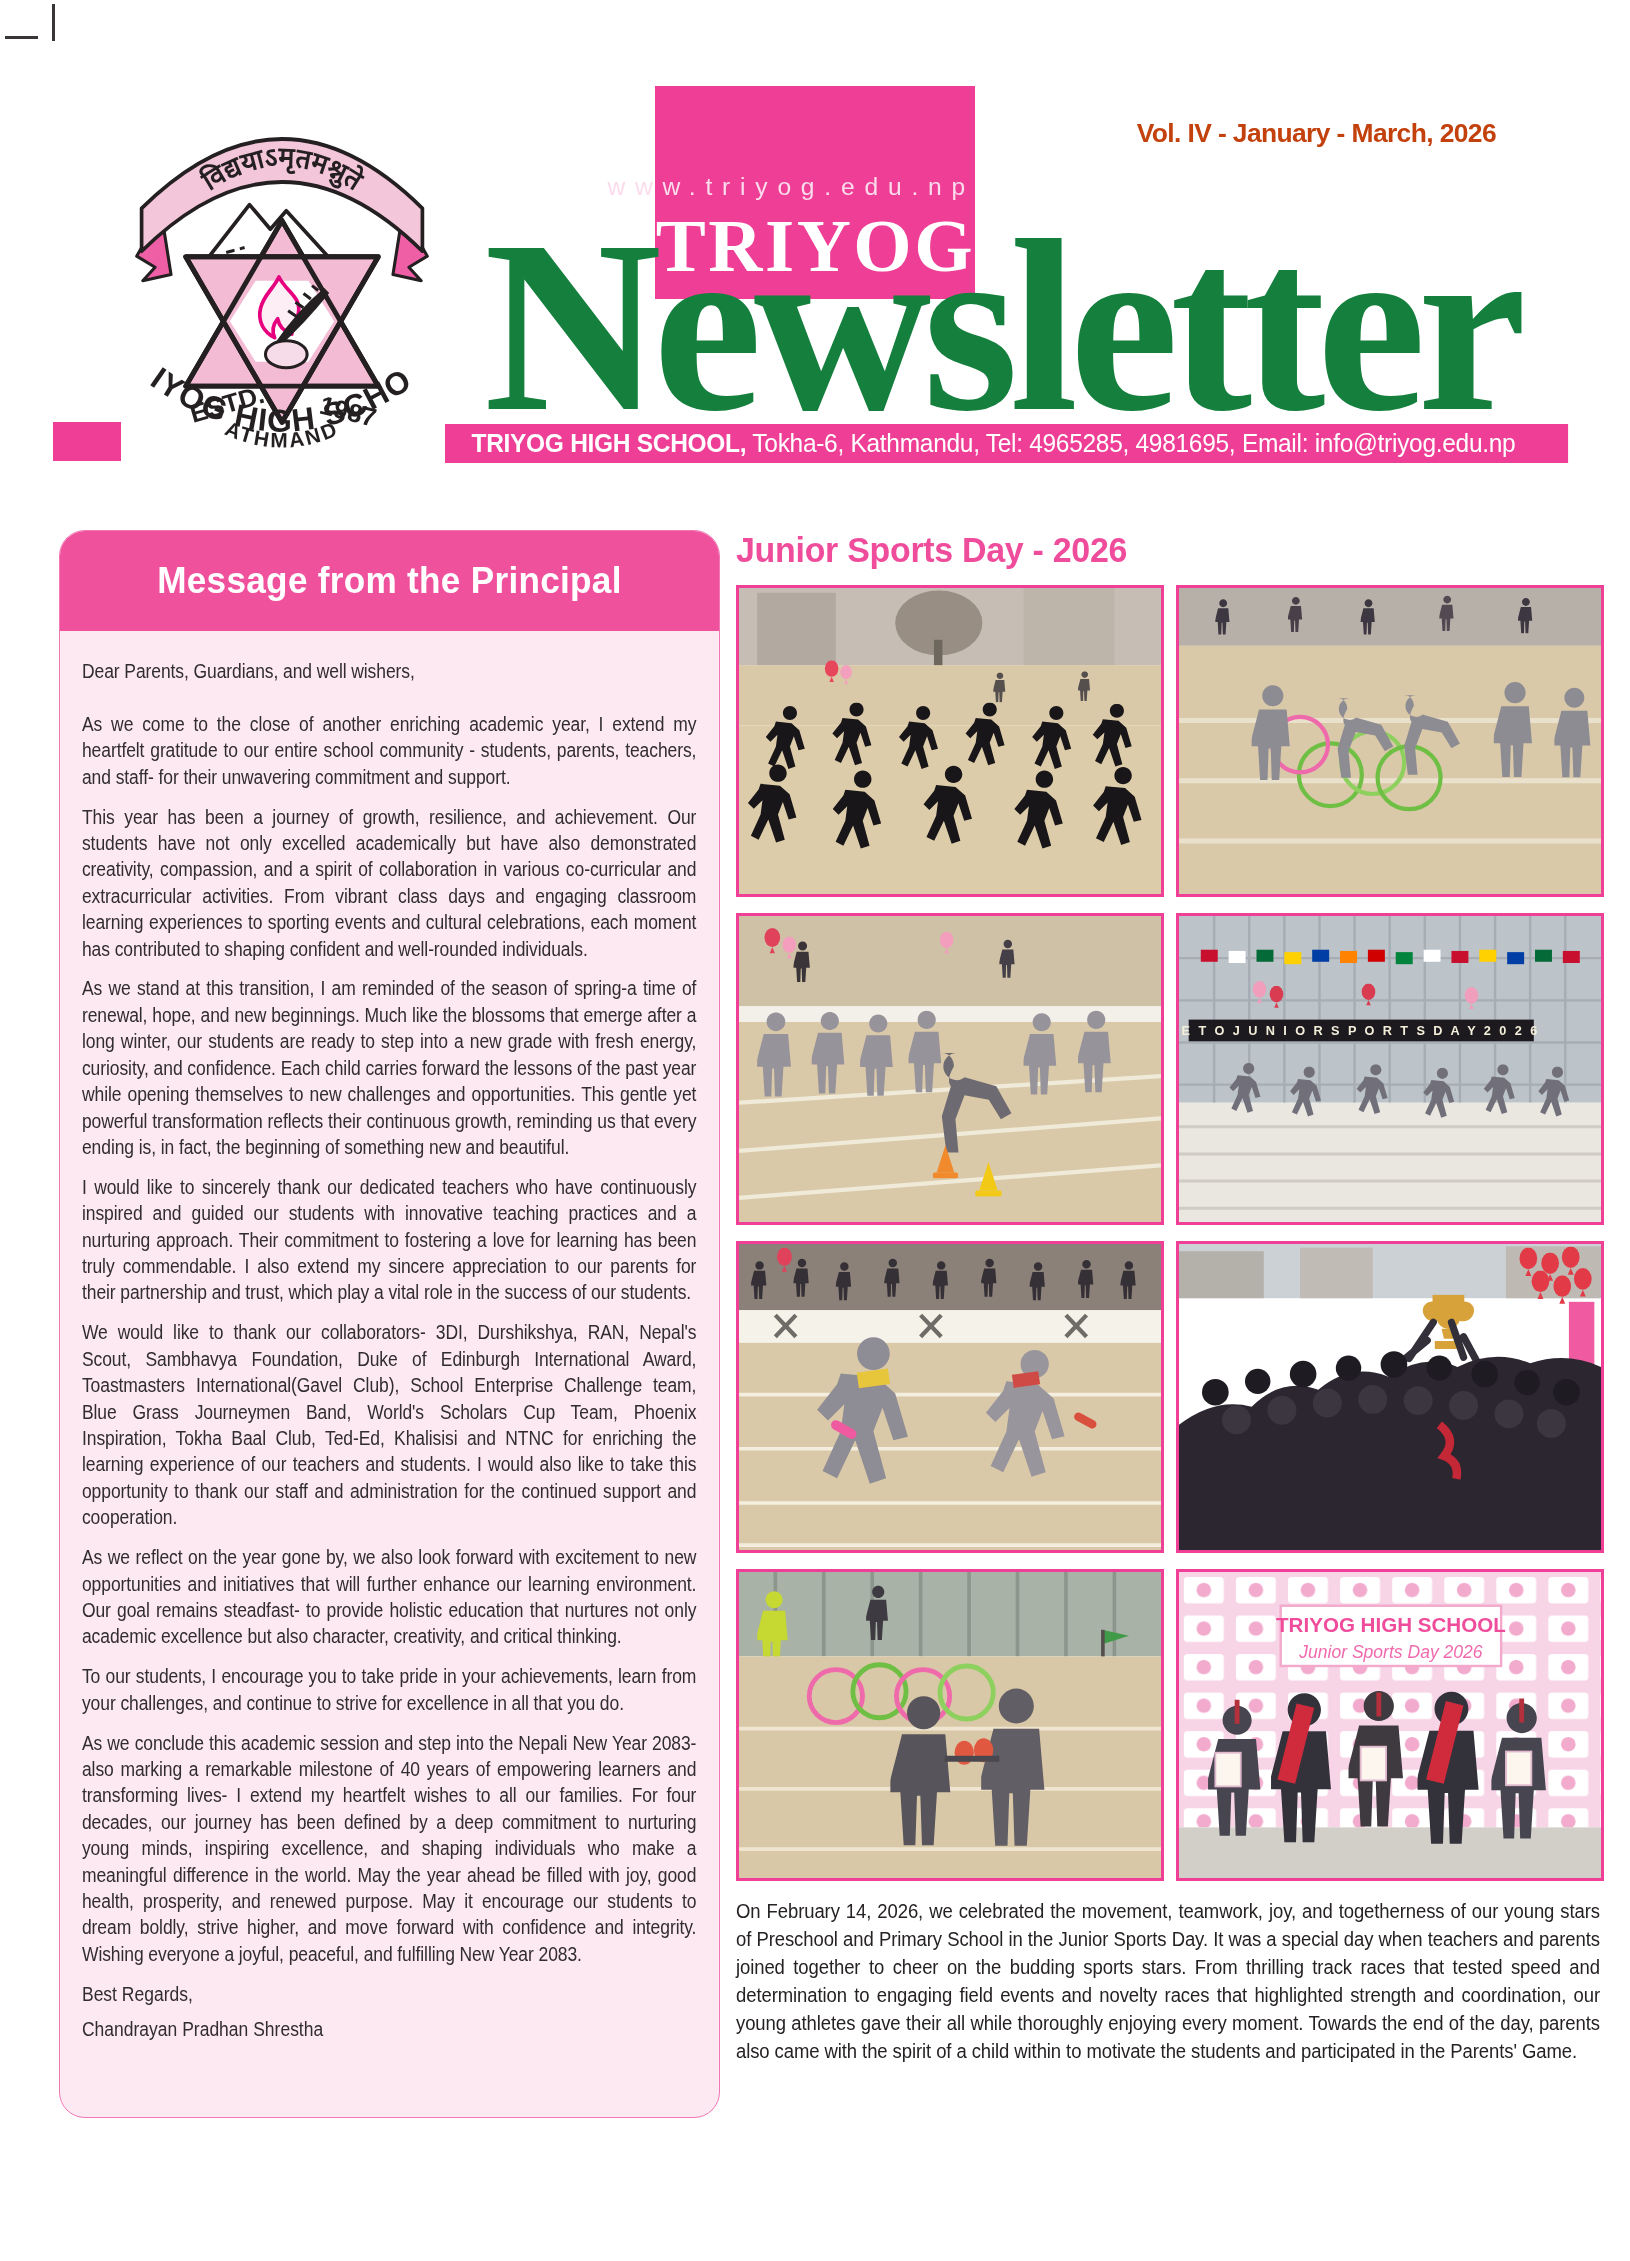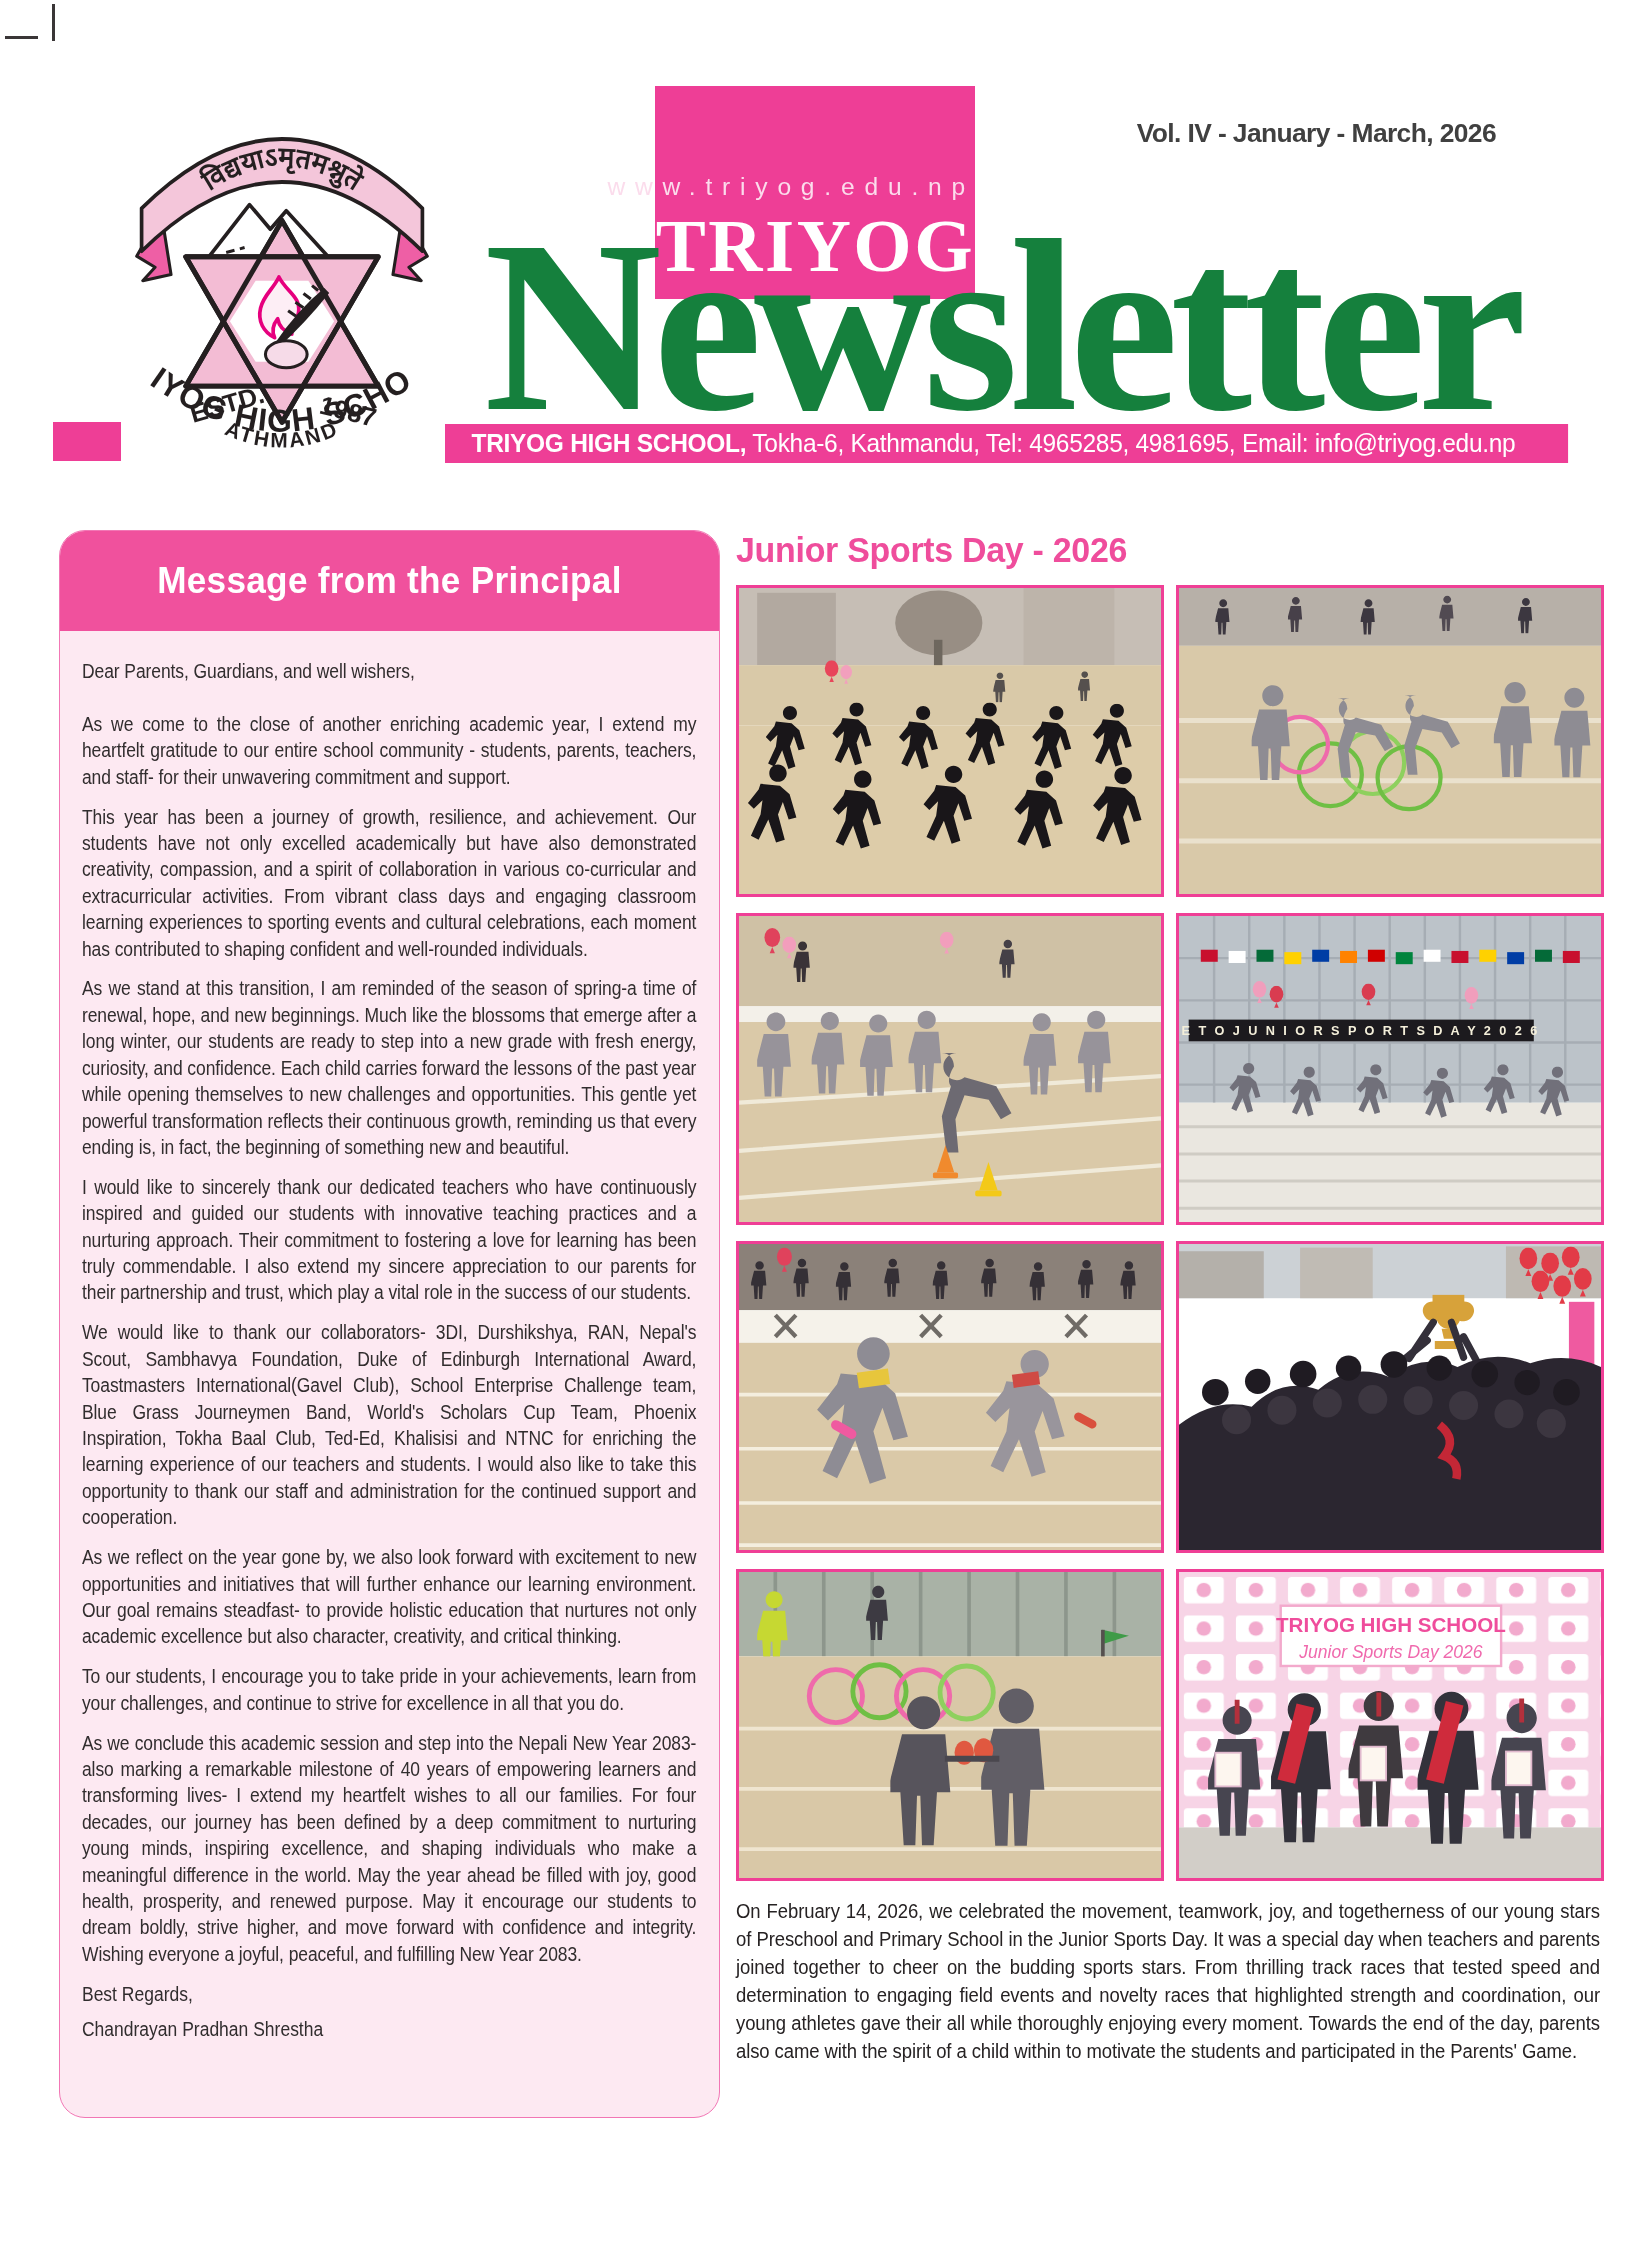--- a/index.html
+++ b/index.html
@@ -12,21 +12,21 @@
 
   
   .tbox{left:655px;top:54px;width:320px;height:213px;background:#ee3e96;
         display:flex;flex-direction:column;align-items:flex-end;justify-content:flex-end;
         padding-bottom:16px;box-sizing:border-box;gap:7.4px;margin-top:32px;}
   .www{font-size:24.6px;letter-spacing:9.8px;color:#fbdcec;white-space:nowrap;}
   .brand{font-family:"Liberation Serif","DejaVu Serif",serif;font-weight:bold;font-size:75px;
          line-height:1;color:#ffffff;letter-spacing:2.5px;padding-left:10px;}
   .masthead{left:484px;top:203px;font-family:"Liberation Serif","DejaVu Serif",serif;
             font-weight:bold;font-size:246px;line-height:1;letter-spacing:-8.6px;color:#15803d;white-space:nowrap;}
-  .vol{left:1103px;top:118px;width:393px;text-align:right;font-size:26.4px;font-weight:bold;color:#404040;letter-spacing:-0.6px;}
+  .vol{left:1103px;top:118px;width:393px;text-align:right;font-size:26.4px;font-weight:bold;color:#c2410c;letter-spacing:-0.6px;}
   .sbanner{left:445px;top:424px;width:1146px;height:39px;background:#ee3e96;color:#fff;
            line-height:39px;padding-left:27px;box-sizing:border-box;white-space:nowrap;
            font-size:25px;letter-spacing:-0.3px;transform:scaleX(.98);transform-origin:left top;}
   .sbanner b{font-weight:bold;}
   .lrect{left:53px;top:422px;width:68px;height:39px;background:#ee3e96;}
 
   
   .msgbox{left:59px;top:530px;width:661px;height:1588px;background:#fde9f2;
           border:1.8px solid #f277b5;border-radius:26px;box-sizing:border-box;overflow:hidden;}
   .msghead{height:101px;background:#f0519d;border-radius:23px 23px 0 0;margin:-0.6px -0.6px 0 -0.6px;

